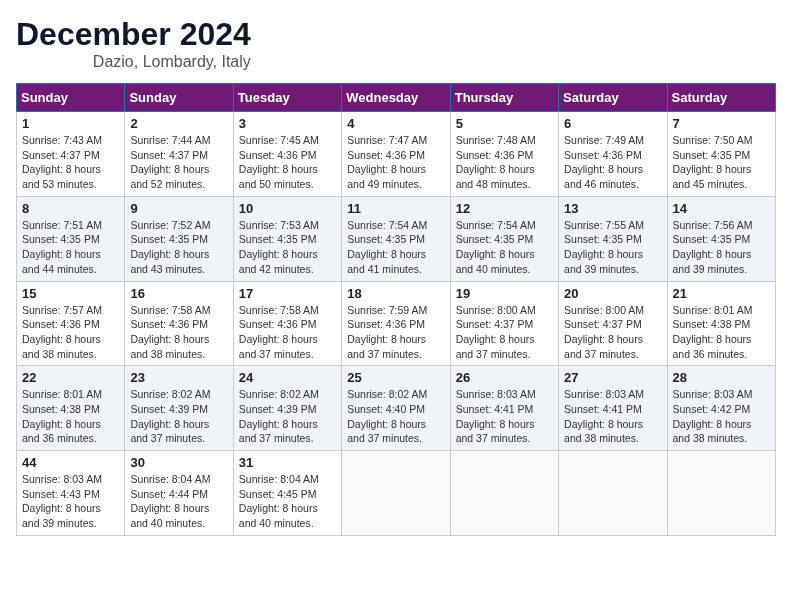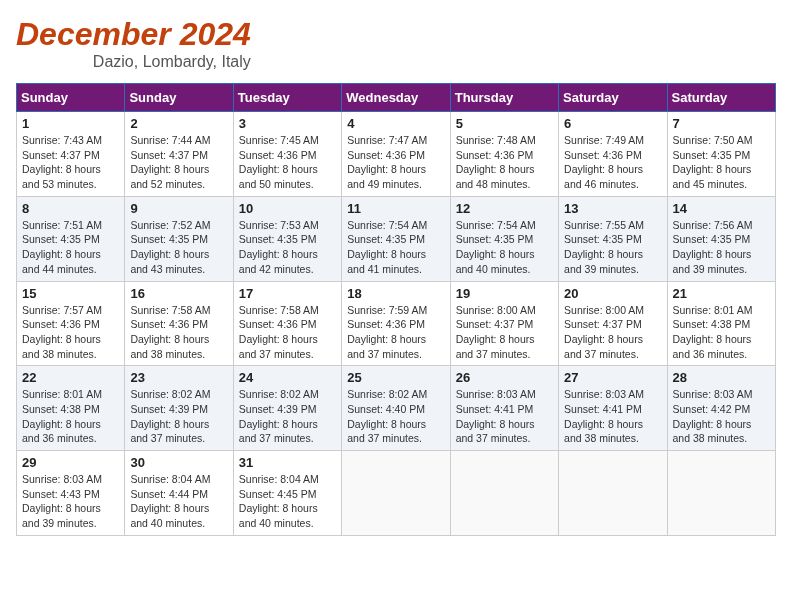--- a/index.html
+++ b/index.html
@@ -29,22 +29,21 @@
     .logo-text span { color: #1a6faf; }
     .logo-icon {
       width: 30px;
       height: 30px;
       margin-right: 2px;
     }
     .title-block { text-align: right; }
     .calendar-title {
       font-size: 32px;
       font-weight: bold;
-      color: #c2410c;
-      font-style: italic;
+      color: #0f172a;
     }
     .calendar-subtitle {
       font-size: 16px;
       color: #555;
     }
     .calendar {
       width: 100%;
       border-collapse: collapse;
       font-size: 11px;
     }
@@ -223,21 +222,21 @@
             <span class="day-num">27</span>
             <div class="day-info">Sunrise: 8:03 AM<br>Sunset: 4:41 PM<br>Daylight: 8 hours and 38 minutes.</div>
           </td>
           <td>
             <span class="day-num">28</span>
             <div class="day-info">Sunrise: 8:03 AM<br>Sunset: 4:42 PM<br>Daylight: 8 hours and 38 minutes.</div>
           </td>
         </tr>
         <tr>
           <td>
-            <span class="day-num">29</span>
+            <span class="day-num">44</span>
             <div class="day-info">Sunrise: 8:03 AM<br>Sunset: 4:43 PM<br>Daylight: 8 hours and 39 minutes.</div>
           </td>
           <td>
             <span class="day-num">30</span>
             <div class="day-info">Sunrise: 8:04 AM<br>Sunset: 4:44 PM<br>Daylight: 8 hours and 40 minutes.</div>
           </td>
           <td>
             <span class="day-num">31</span>
             <div class="day-info">Sunrise: 8:04 AM<br>Sunset: 4:45 PM<br>Daylight: 8 hours and 40 minutes.</div>
           </td>

